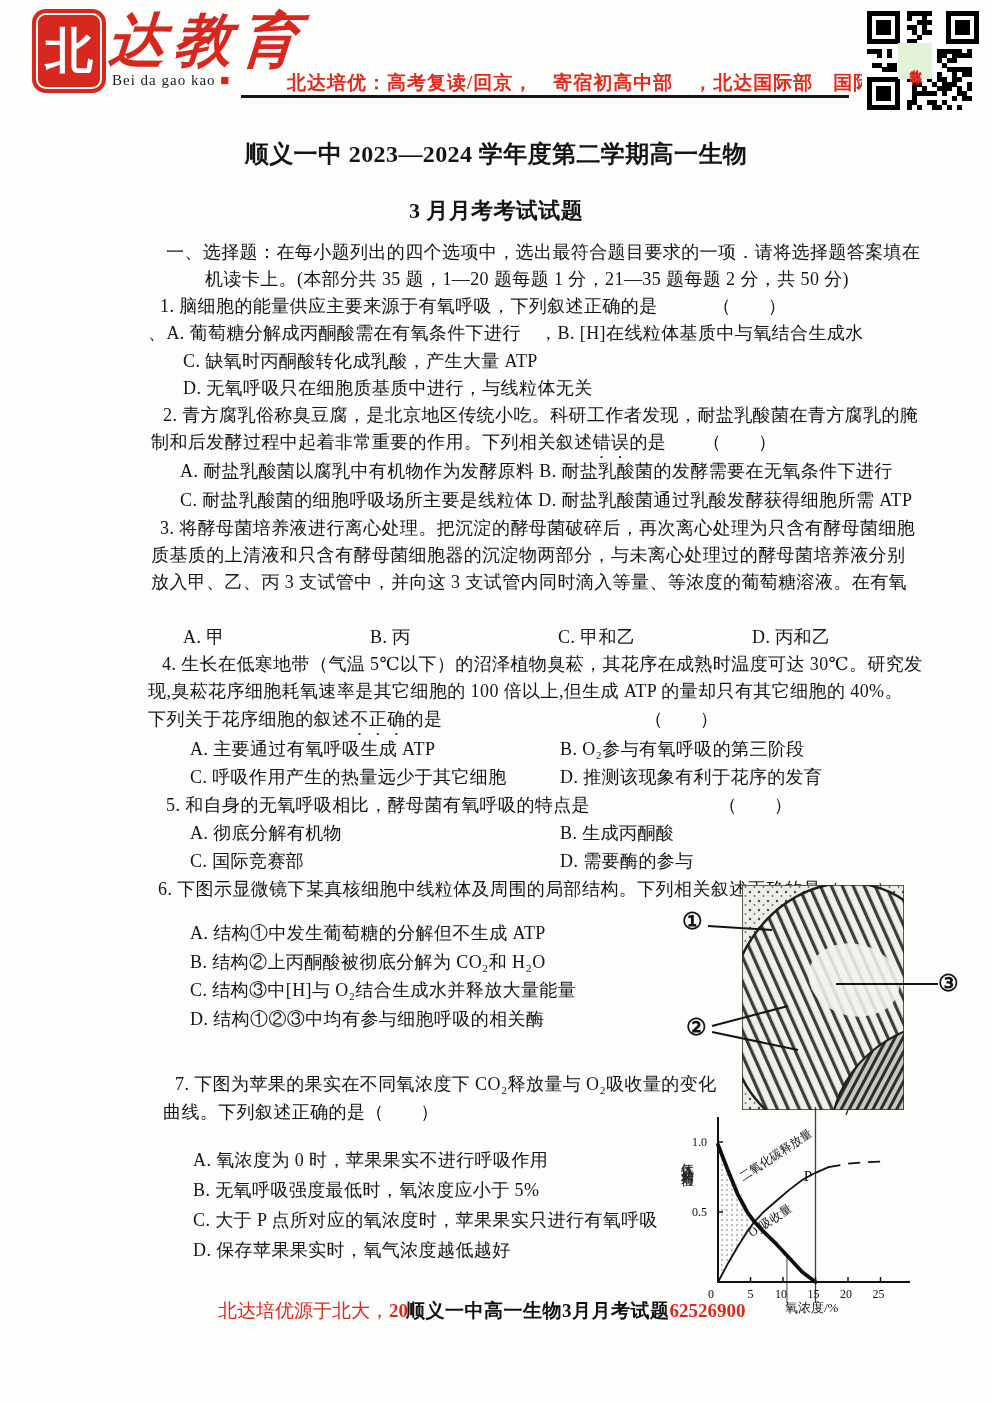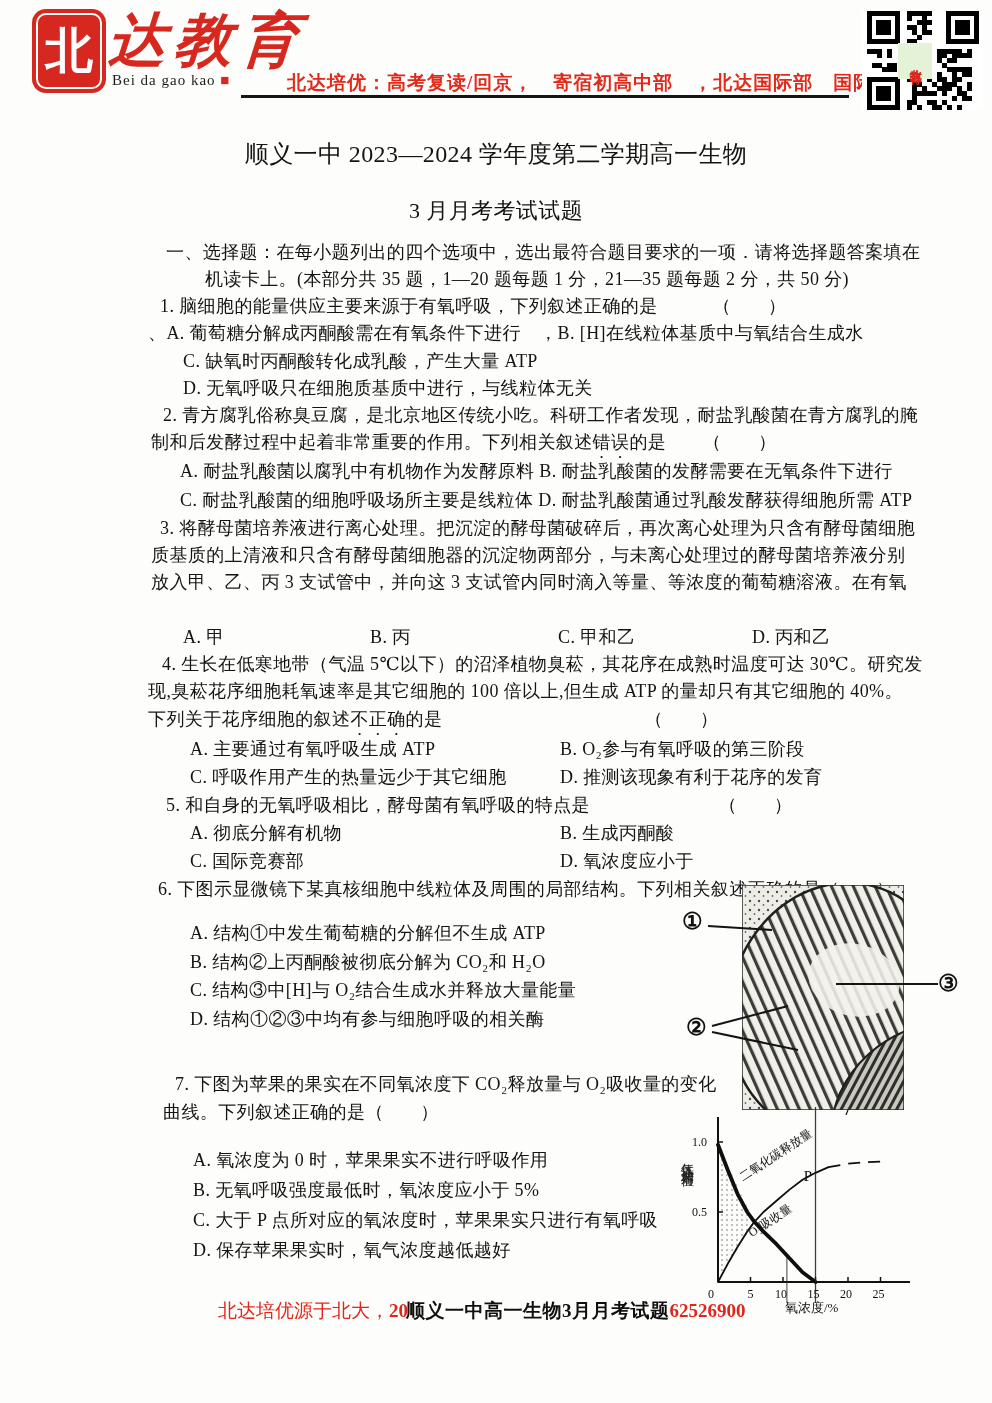--- a/index.html
+++ b/index.html
@@ -1,20 +1,20 @@
 <!DOCTYPE html>
 <html><head>
 <meta charset="utf-8">
 <style>
   html,body{margin:0;padding:0;background:#e8e8e8}
   .page{position:relative;width:992px;height:1403px;margin:0 auto;background:#fdfdfb;
         font-family:"Liberation Serif","DejaVu Serif",serif;color:#141414;overflow:hidden}
   .ln{position:absolute;font-size:18px;white-space:nowrap;letter-spacing:.4px;line-height:1.35}
   .b{font-weight:400}
-  .xb{font-weight:400}
+  .xb{font-weight:700}
   .emph{text-emphasis:filled dot;-webkit-text-emphasis:filled dot;
         text-emphasis-position:under right;-webkit-text-emphasis-position:under right}
   
   .seal{position:absolute;left:36px;top:13px;width:66px;height:76px;background:#d6281e;border-radius:10px;
         display:flex;align-items:center;justify-content:center;color:#fff;font-size:48px;font-weight:900;
         box-shadow:0 0 0 2px #fff inset, 0 0 0 4px #d6281e}
   .brand{position:absolute;left:108px;top:2px;font-size:58px;font-weight:900;font-style:italic;
          color:#d6281e;letter-spacing:8px;transform:skewX(-4deg)}
   .brand-sub{position:absolute;left:112px;top:72px;font-size:15px;color:#1c1c1c;letter-spacing:1px}
   .brand-sub .sq{color:#d6281e}
@@ -193,21 +193,21 @@
   <div class="ln" style="left:190px;top:737px">A. 主要通过有氧呼吸生成 ATP</div>
   <div class="ln" style="left:148px;top:707px"><span>下列关于花序细胞的叙述</span><span class="emph">不正确</span><span>的是　　　　　　　　　　　（　　）</span></div>
   <div class="ln" style="left:190px;top:765px">C. 呼吸作用产生的热量远少于其它细胞</div>
   <div class="ln" style="left:560px;top:737px">B. O₂参与有氧呼吸的第三阶段</div>
   <div class="ln" style="left:560px;top:765px">D. 推测该现象有利于花序的发育</div>
 
   <div class="ln" style="left:166px;top:793px">5. 和自身的无氧呼吸相比，酵母菌有氧呼吸的特点是　　　　　　　（　　）</div>
   <div class="ln" style="left:190px;top:821px">A. 彻底分解有机物</div>
   <div class="ln" style="left:560px;top:821px">B. 生成丙酮酸</div>
   <div class="ln" style="left:190px;top:849px">C. 国际竞赛部</div>
-  <div class="ln" style="left:560px;top:849px">D. 氧浓度应小于</div>
+  <div class="ln" style="left:560px;top:849px">D. 需要酶的参与</div>
 
   <div class="ln" style="left:158px;top:877px">6. 下图示显微镜下某真核细胞中线粒体及周围的局部结构。下列相关叙述正确的是（　　）</div>
   <div class="ln" style="left:190px;top:921px">A. 结构①中发生葡萄糖的分解但不生成 ATP</div>
   <div class="ln" style="left:190px;top:950px">B. 结构②上丙酮酸被彻底分解为 CO₂和 H₂O</div>
   <div class="ln" style="left:190px;top:978px">C. 结构③中[H]与 O₂结合生成水并释放大量能量</div>
   <div class="ln" style="left:190px;top:1007px">D. 结构①②③中均有参与细胞呼吸的相关酶</div>
 
   <svg style="position:absolute;left:676px;top:880px" width="300" height="235" viewBox="0 0 300 235">
     <defs>
       <pattern id="spk" width="9" height="9" patternUnits="userSpaceOnUse">

